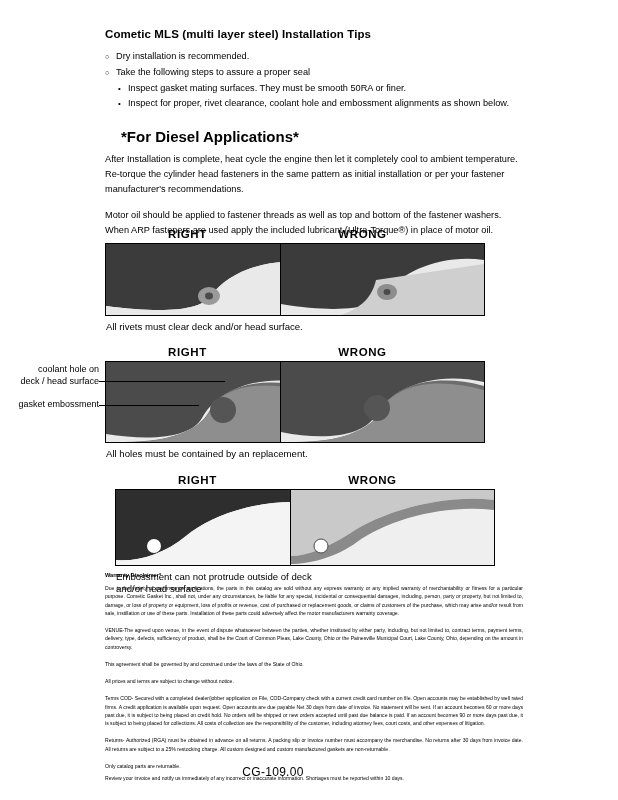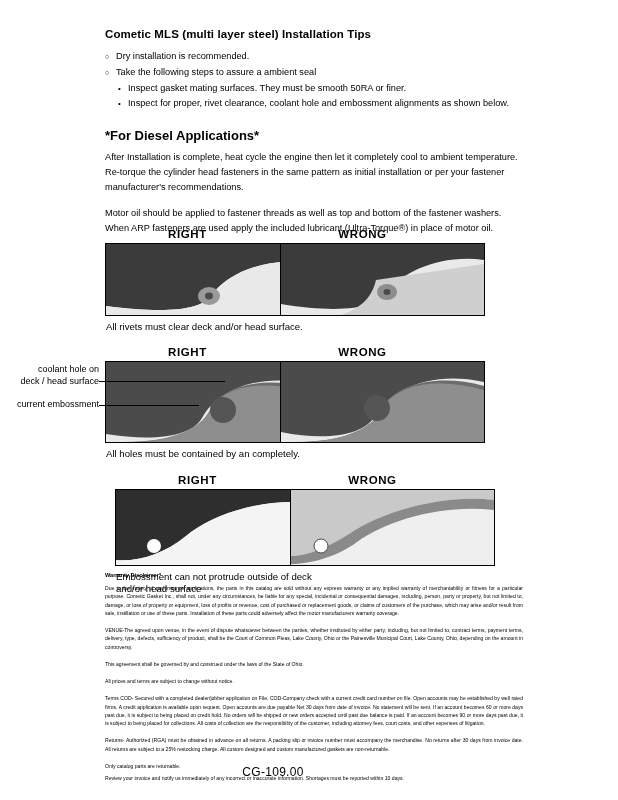--- a/index.html
+++ b/index.html
@@ -65,23 +65,23 @@
   }
   ul.subbullets > li::before {
     content: "\2022";
     position: absolute;
     left: 0;
     top: 0;
     font-size: 8px;
     line-height: 1.95;
   }
   h2.subtitle {
-    font-size: 13px;
+    font-size: 15px;
     font-weight: bold;
-    margin: 16px 0 7px 0;
+    margin: 16px 0 7px 16px;
   }
   p.para {
     font-size: 9.2px;
     line-height: 1.62;
     margin: 0 0 11px 0;
   }
   p.para.last {
     margin-bottom: 0;
   }
 
@@ -174,21 +174,21 @@
 </head>
 <body>
 
 <div class="page">
 
   <div class="content">
     <h1 class="title">Cometic MLS (multi layer steel) Installation Tips</h1>
 
     <ul class="bullets">
       <li>Dry installation is recommended.</li>
-      <li>Take the following steps to assure a ambient seal</li>
+      <li>Take the following steps to assure a proper seal</li>
     </ul>
     <ul class="subbullets">
       <li>Inspect gasket mating surfaces.  They must be smooth 50RA or finer.</li>
       <li>Inspect for proper, rivet clearance, coolant hole and embossment alignments as shown below.</li>
     </ul>
 
     <h2 class="subtitle">*For Diesel Applications*</h2>
     <p class="para">After Installation is complete, heat cycle the engine then let it completely cool to ambient temperature. Re-torque the cylinder head fasteners in the same pattern as initial installation or per your fastener manufacturer's recommendations.</p>
     <p class="para">Motor oil should be applied to fastener threads as well as top and bottom of the fastener washers. When ARP fasteners are used apply the included lubricant (Ultra-Torque®) in place of motor oil.</p>
     <p class="para last">*More than one re-torque may be required to achieve proper fastener stretch*</p>
@@ -246,30 +246,30 @@
             <svg width="203" height="80" viewBox="0 0 203 80">
               <rect x="0" y="0" width="203" height="80" fill="#e9e9e9"></rect>
               <path d="M0,0 L203,0 L203,20 C150,8 108,28 94,54 C84,72 48,80 0,70 Z" fill="#4b4b4b"></path>
               <path d="M14,80 C66,80 92,66 102,46 C116,20 160,12 203,24 L203,80 Z" fill="#6d6d6d"></path>
               <path d="M26,80 C70,78 95,62 104,44 C118,20 162,16 203,28 L203,80 Z" fill="#8e8e8e"></path>
               <circle cx="96" cy="46" r="13" fill="#555555"></circle>
             </svg>
           </div>
         </div>
       </div>
-      <div class="caption">All holes must be contained by an completely.</div>
+      <div class="caption">All holes must be contained by an replacement.</div>
 
       <div class="annot" style="left:-118px; top:18px; width:112px;">
         <span>coolant hole on</span><br>
         <span>deck / head surface</span>
       </div>
       <div class="leader" style="left:-6px; top:35px; width:126px;"></div>
 
       <div class="annot" style="left:-118px; top:53px; width:112px;">
-        <span>current embossment</span>
+        <span>gasket embossment</span>
       </div>
       <div class="leader" style="left:-6px; top:59px; width:100px;"></div>
     </div>
 
     <div class="cap-block" style="padding-left:10px;">
       <div class="fig-row">
         <div class="fig-col">
           <div class="fig-label">RIGHT</div>
           <div class="fig-box tall3">
             <svg width="203" height="75" viewBox="0 0 203 75">

